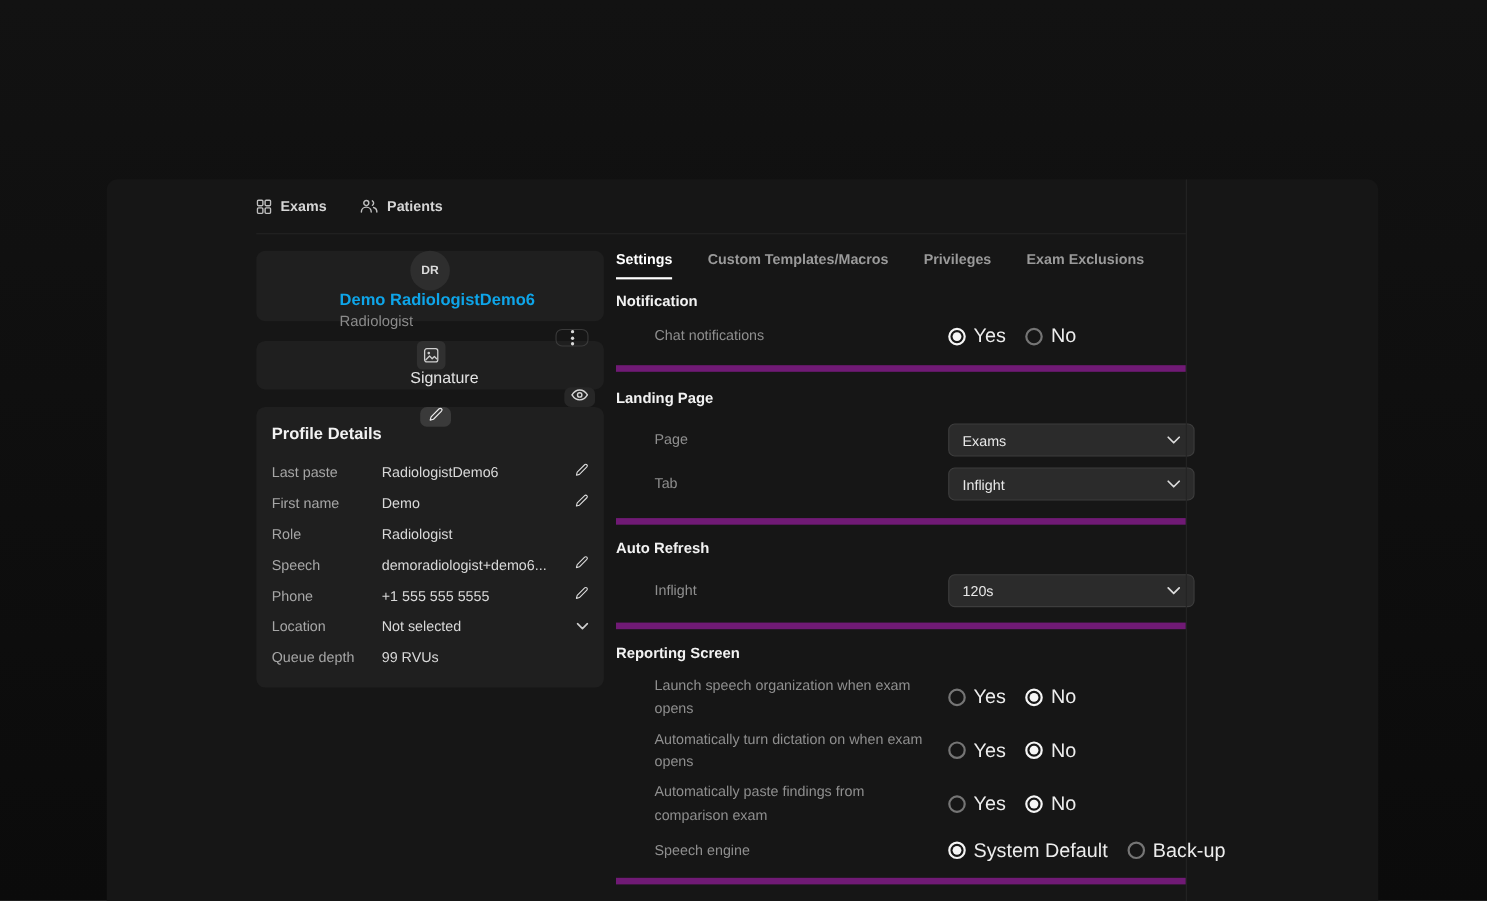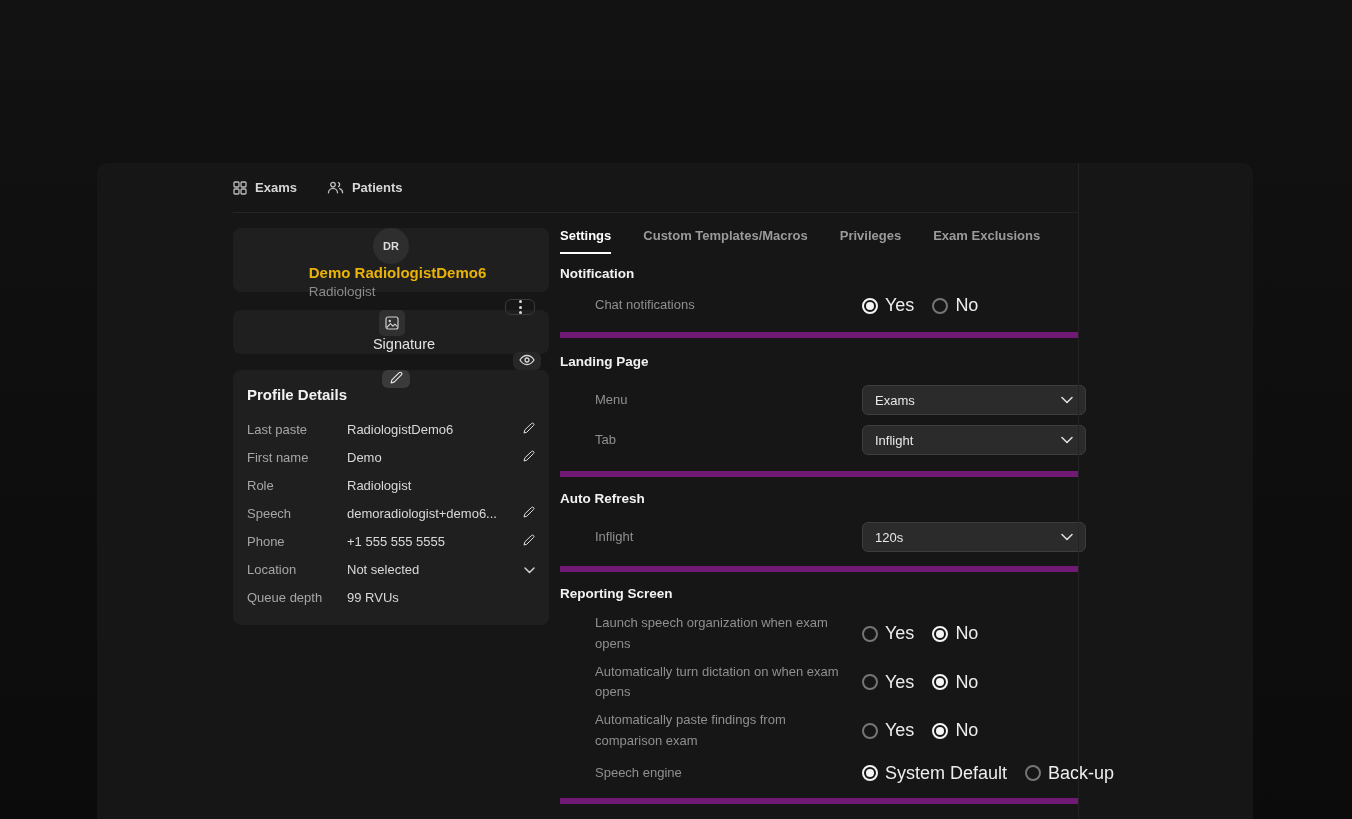--- a/index.html
+++ b/index.html
@@ -23,21 +23,21 @@
 
   .content { display:flex; margin-left:136px; padding-top:15px; }
   .left-col { width:316px; flex:0 0 316px; }
   .right-col { width:518px; flex:0 0 518px; margin-left:11px; }
 
   
   .card { background:#1f1f1f; border-radius:8px;flex-direction:column; }
   .profile-card { height:64px; display:flex; align-items:center; padding:0 14px; margin-bottom:18px; }
   .avatar { width:36px; height:36px; border-radius:50%; background:#2e2e2e; color:#dcdcdc; font-size:11px; font-weight:700; display:flex; align-items:center; justify-content:center; flex:0 0 36px; }
   .profile-info { margin-left:13px; min-width:0; }
-  .profile-name { color:#eab308; font-size:15px; font-weight:700; }
+  .profile-name { color:#0ea5e9; font-size:15px; font-weight:700; }
   .profile-role { color:#8b8b8b; font-size:13.5px; margin-top:3px; }
   .kebab-btn { margin-left:auto; width:30px; height:30px; border:1px solid #3a3a3a; border-radius:6px; display:flex; flex-direction:column; align-items:center; justify-content:center; gap:2.5px; cursor:pointer; }
   .kebab-dot { width:3px; height:3px; border-radius:50%; background:#d9d9d9; }
 
   .signature-card { height:44px; display:flex; align-items:center; padding:0 8px 0 10px; margin-bottom:16px; }
   .sig-icon-box { width:26px; height:26px; border-radius:5px; background:#303030; display:flex; align-items:center; justify-content:center; flex:0 0 26px; }
   .sig-label { margin-left:24px; color:#e3e3e3; font-size:14.5px; }
   .icon-btn { width:28px; height:28px; border-radius:6px; display:flex; align-items:center; justify-content:center; cursor:pointer; }
   .eye-btn { background:#272727; margin-left:auto; }
   .pencil-btn-lg { background:#3a3a3a; margin-left:8px; }
@@ -248,21 +248,21 @@
               <span class="radio"></span>
               <span class="radio-label">No</span>
             </div>
           </div>
         </div>
       </div>
 
       <div class="section section-landing">
         <div class="section-title">Landing Page</div>
         <div class="setting-row select-row">
-          <div class="setting-label">Menu</div>
+          <div class="setting-label">Page</div>
           <div class="setting-control">
             <div class="select">
               <span>Exams</span>
               <span class="chev">
                   <svg width="12" height="8" viewBox="0 0 12 8" fill="none" stroke="#dcdcdc" stroke-width="1.6" stroke-linecap="round" stroke-linejoin="round">
                     <path d="M1 1.5L6 6.5l5-5"></path>
                   </svg>
                 </span>
             </div>
           </div>

